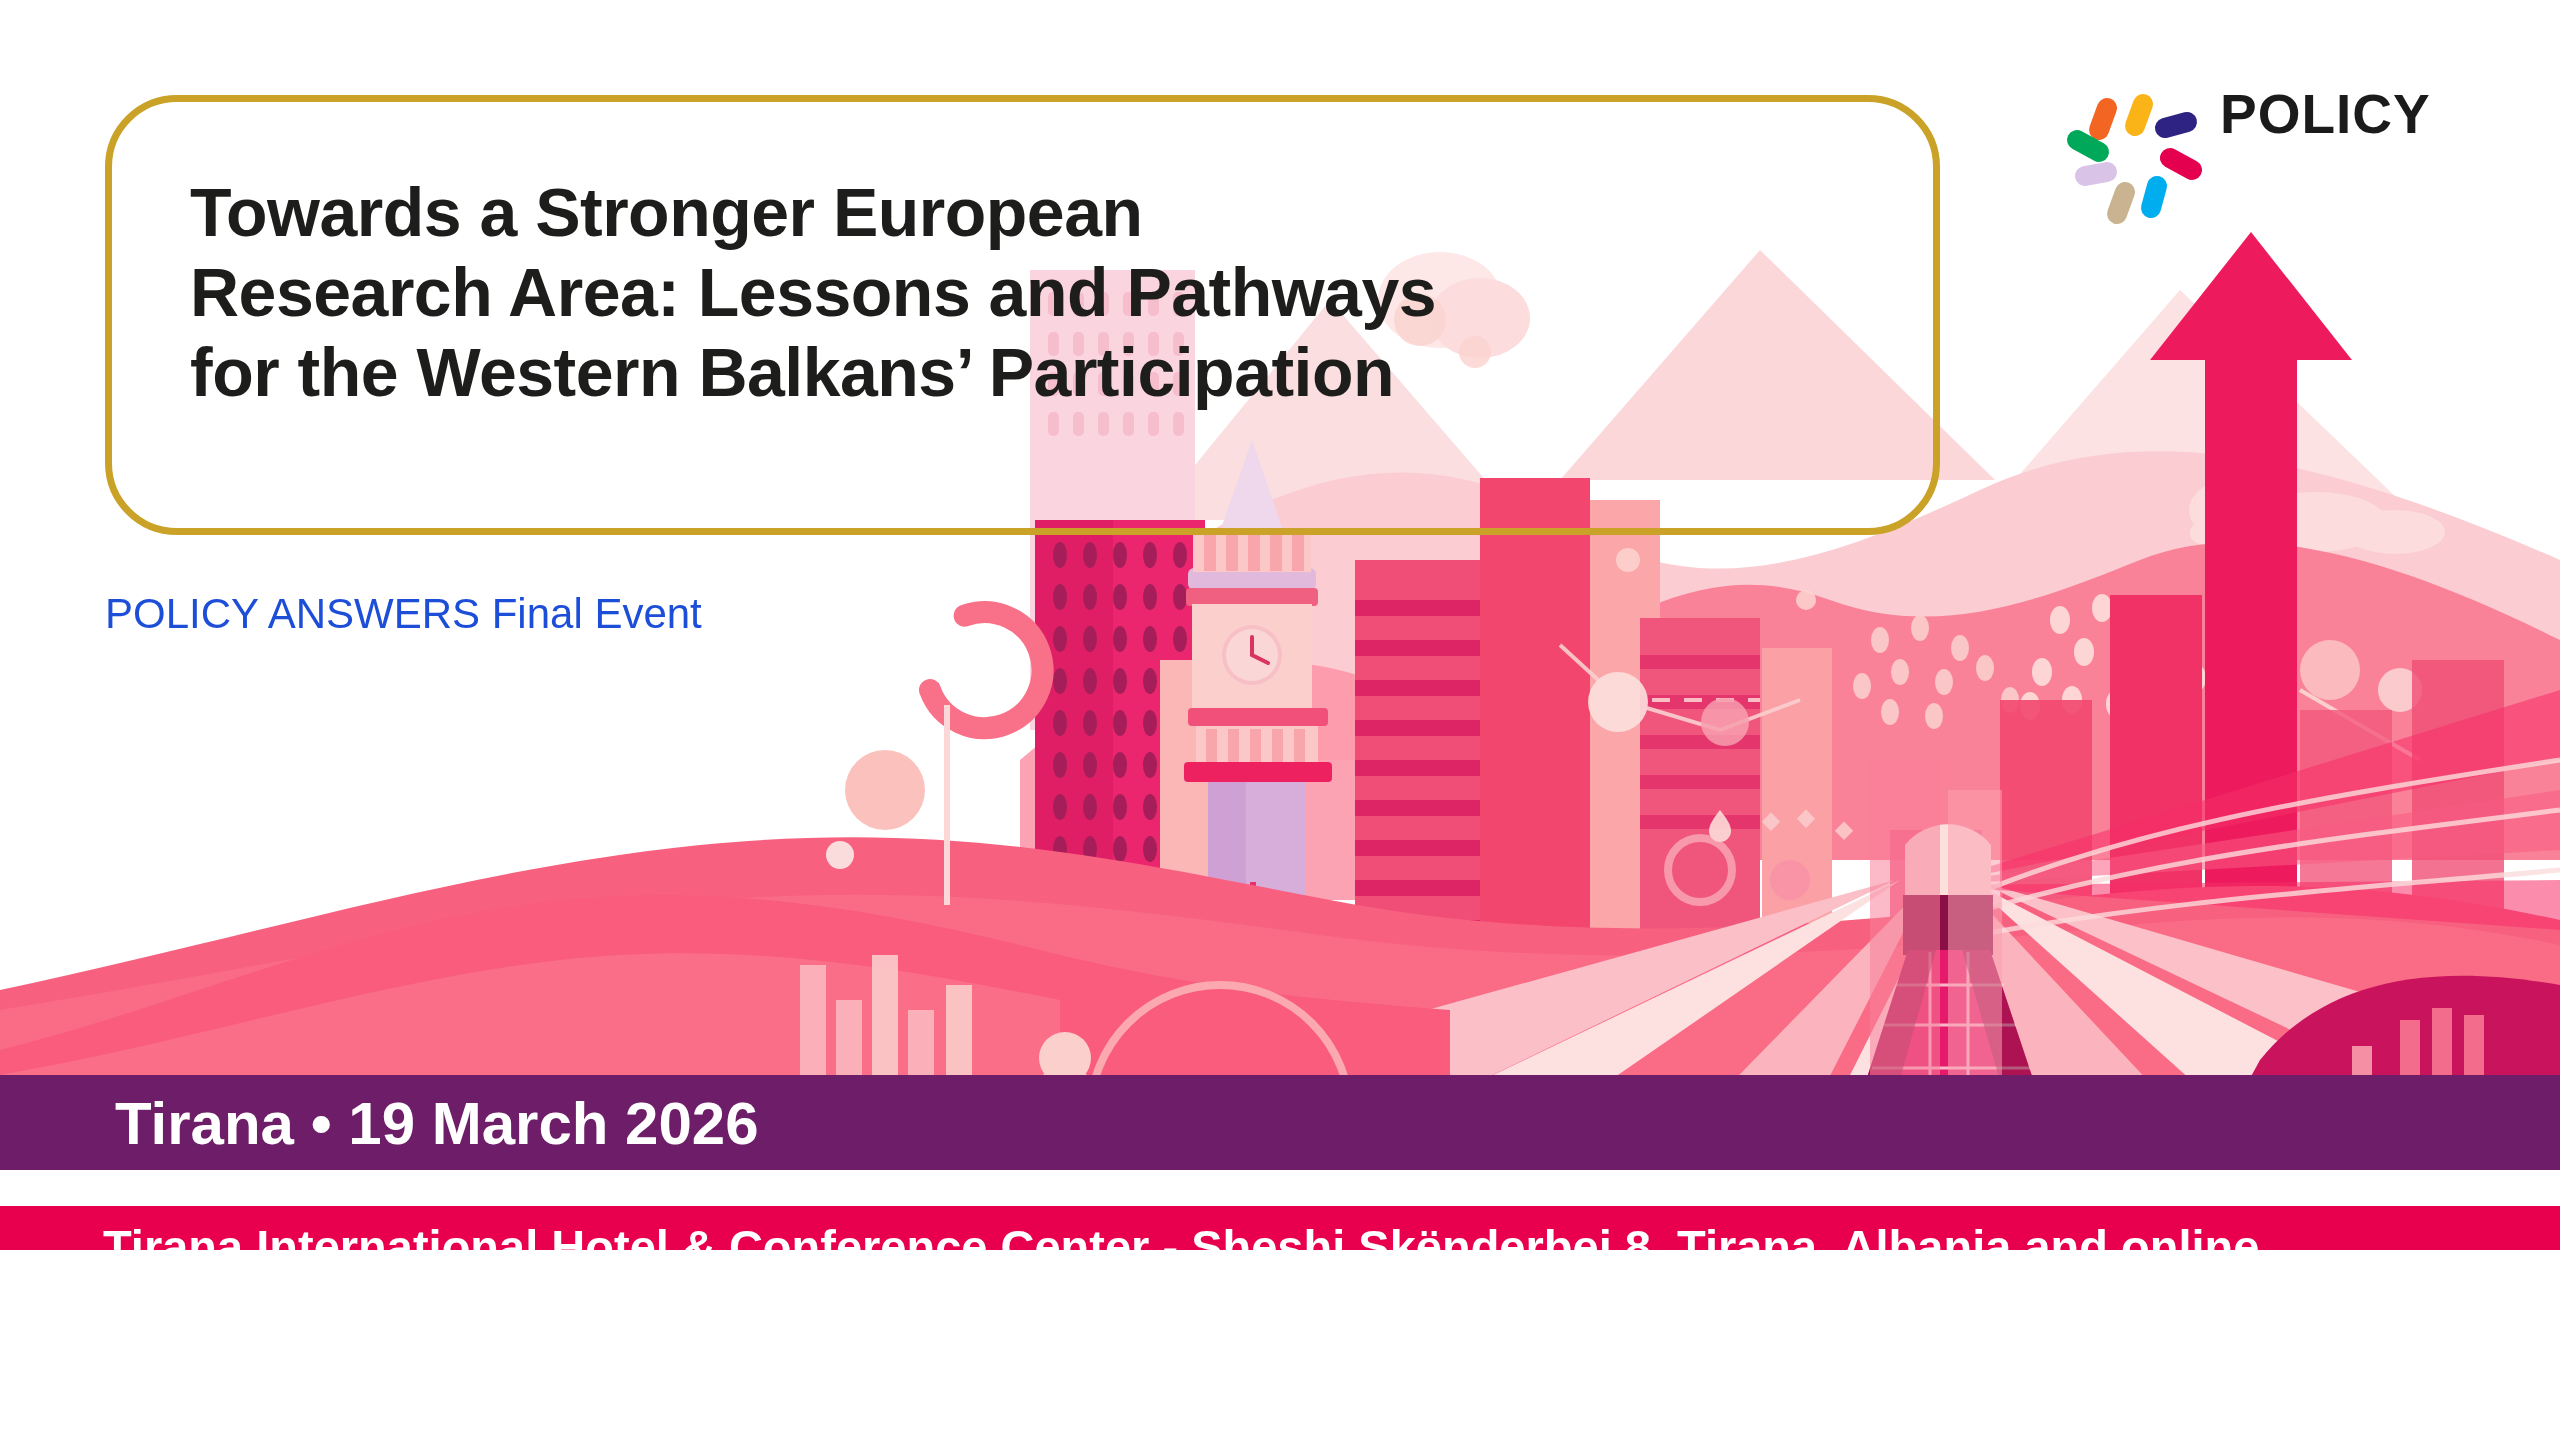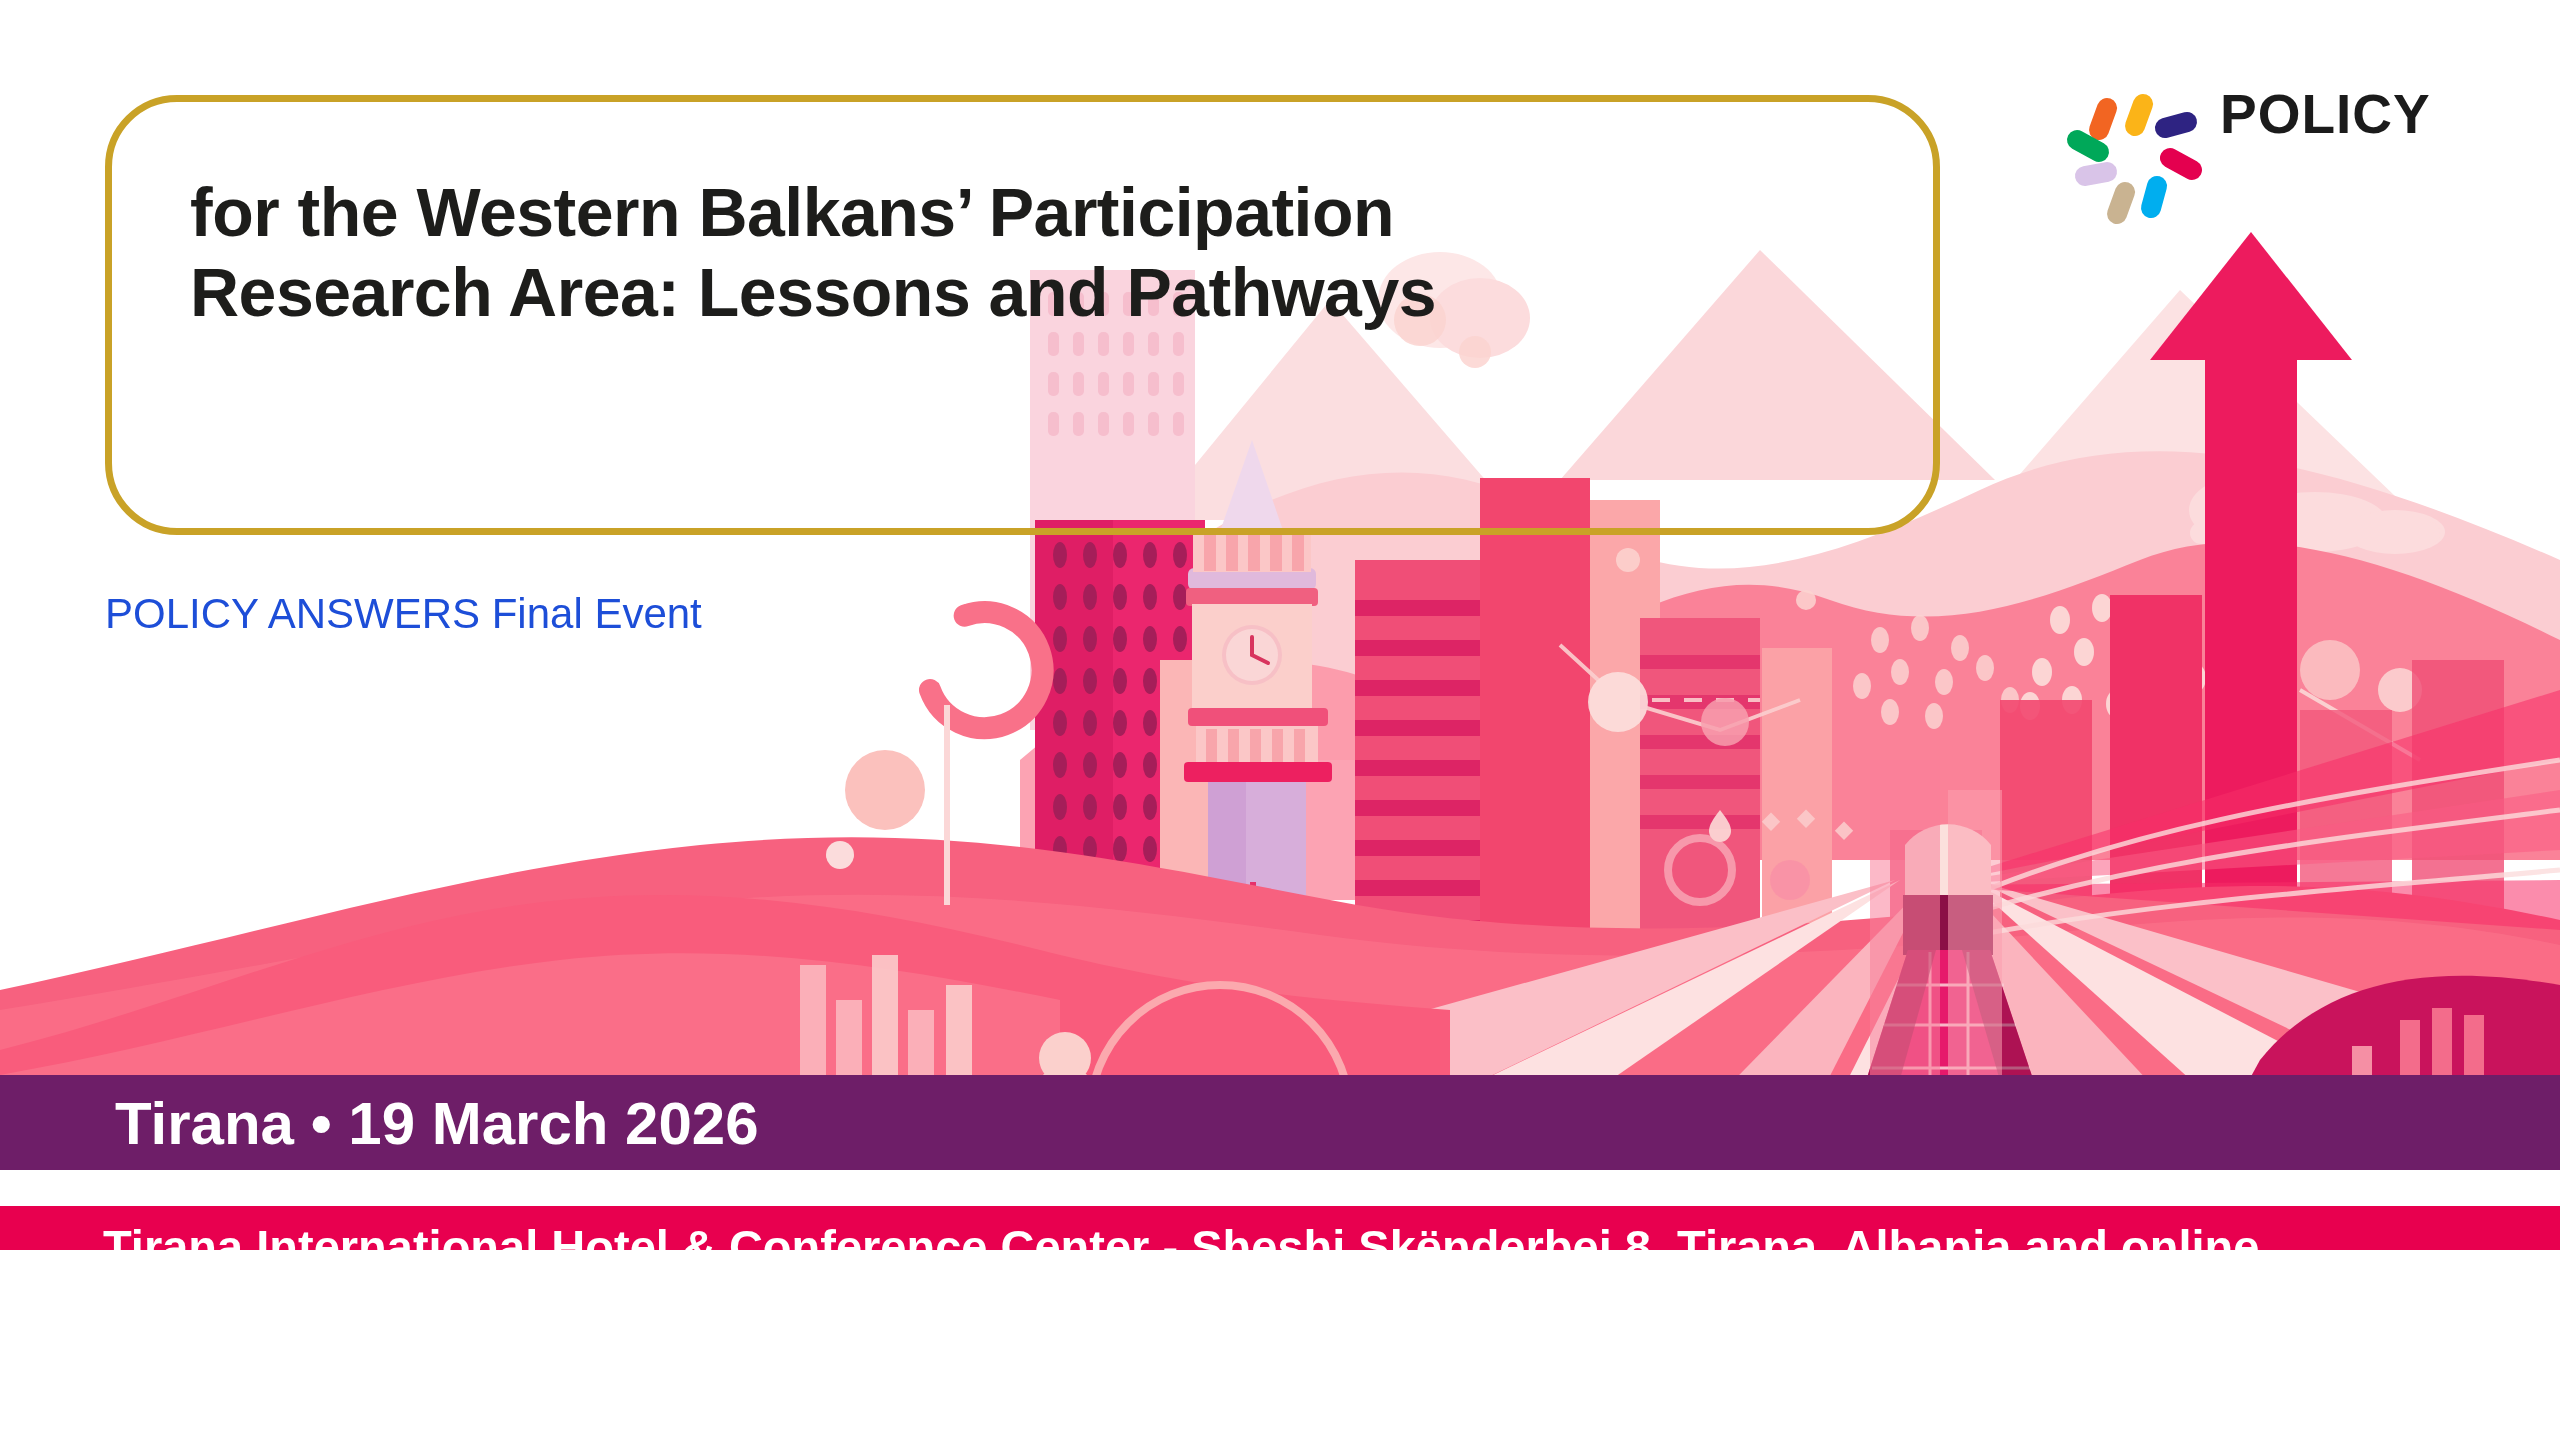--- a/index.html
+++ b/index.html
@@ -480,22 +480,23 @@
         </g>
       </svg>
     </div>
     <div id="logo-word">
       <div>POLICY</div>
     </div>
   </div>
 
   <div id="title-box"></div>
   <div id="title-text">
+    <span>Towards a Stronger European</span>
+    <span>Research Area: Lessons and Pathways</span>
     <span>for the Western Balkans’ Participation</span>
-    <span>Research Area: Lessons and Pathways</span>
   </div>
 
   <div id="subtitle">POLICY ANSWERS Final Event</div>
 
   <div id="bar-purple">
     <div class="txt">Tirana • 19 March 2026</div>
   </div>
   <div id="bar-pink">
     <div class="txt">Tirana International Hotel &amp; Conference Center - Sheshi Skënderbej 8, Tirana, Albania and online</div>
   </div>

